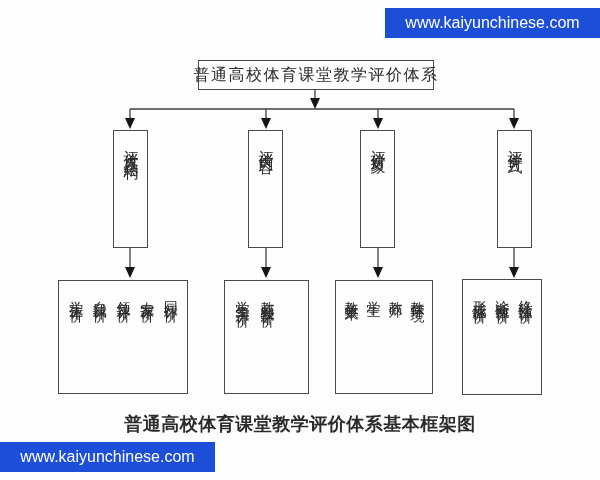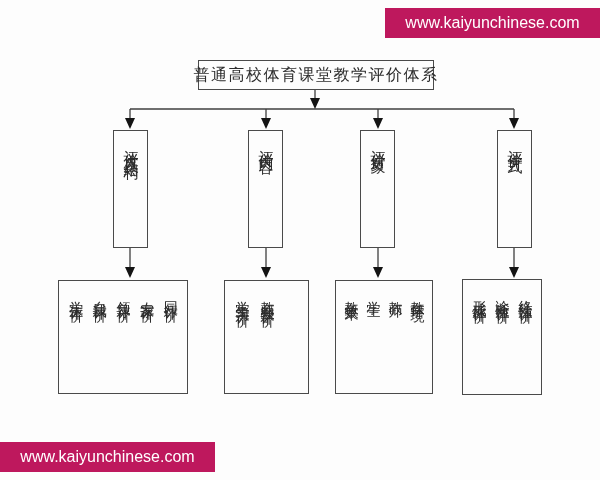--- a/index.html
+++ b/index.html
@@ -8,21 +8,21 @@
     width:600px;height:480px;
     background:#fdfdfd;
     font-family:"Liberation Serif","DejaVu Serif",serif;
     color:#2b2b2b;
     overflow:hidden;
   }
   
   .wm{
     position:absolute;
     height:30px;line-height:30px;
-    background:#be185d;color:#fff;
+    background:#1d4ed8;color:#fff;
     font-family:"Liberation Sans","DejaVu Sans",sans-serif;
     font-size:16px;text-align:center;
   }
   .wm-top{left:385px;top:8px;width:215px;}
   .wm-bottom{left:0;top:442px;width:215px;}
   
   .connectors{position:absolute;left:0;top:0;width:600px;height:480px;}
   
   .root-box{
     position:absolute;left:198px;top:60px;width:234px;height:28px;
@@ -132,16 +132,17 @@
     <span class="vcol">教师</span>
     <span class="vcol">教学环境</span>
   </div>
 
   <div class="leaf-box" style="left:462px;width:80px;top:279px;height:116px">
     <span class="vcol">形成性评价</span>
     <span class="vcol">诊断性评价</span>
     <span class="vcol">终结性评价</span>
   </div>
 
+  <div class="caption">普通高校体育课堂教学评价体系基本框架图</div>
 
   <div class="wm wm-bottom">www.kaiyunchinese.com</div>
 
 </div>
 
 </body></html>

